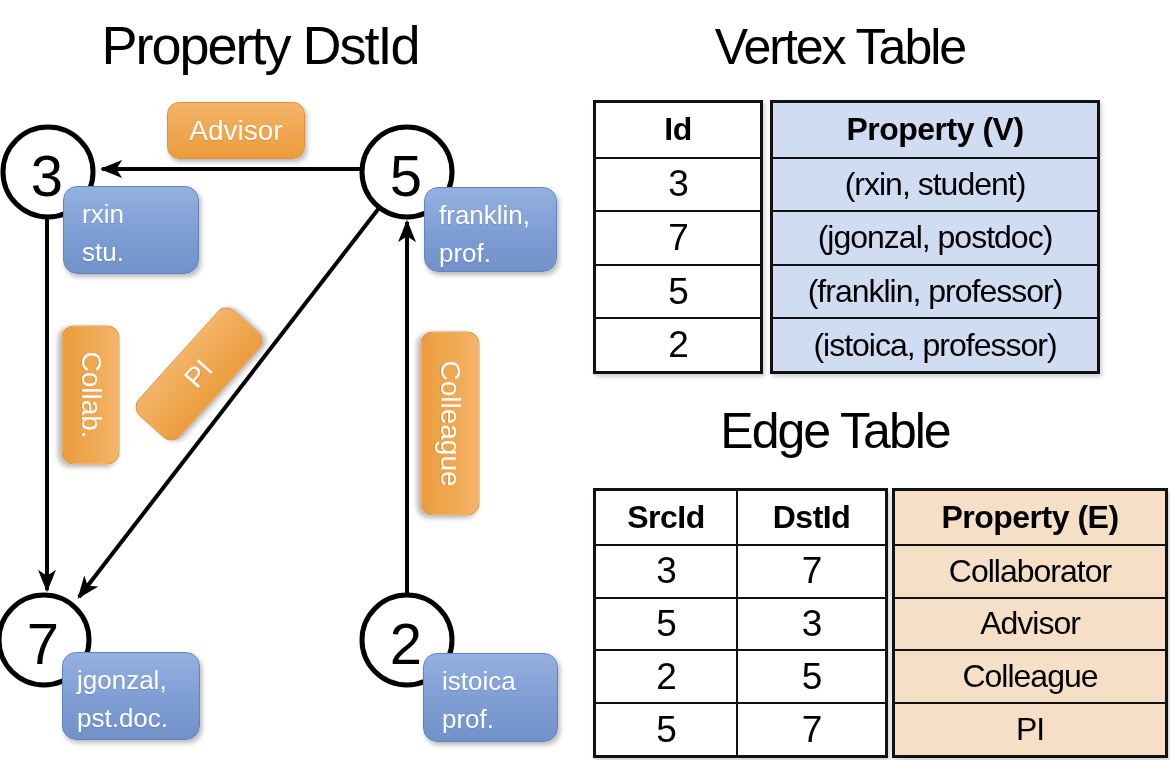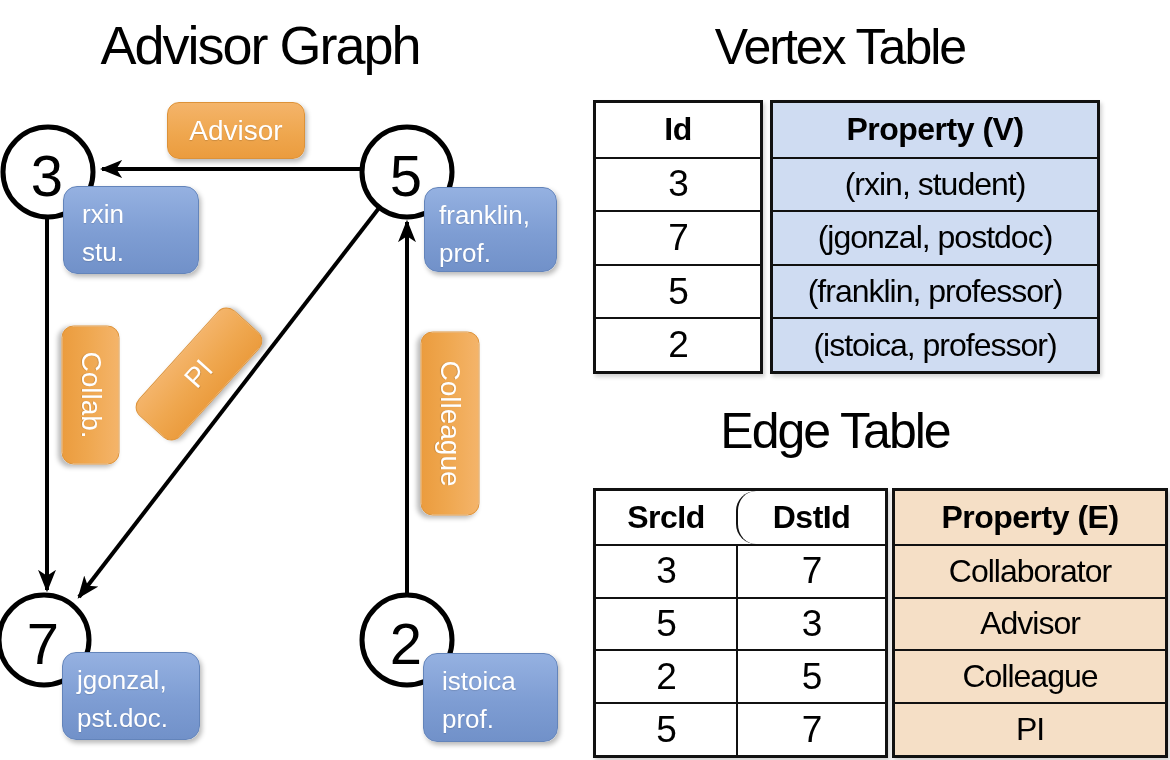--- a/index.html
+++ b/index.html
@@ -40,34 +40,34 @@
   .tbl{
     position:absolute;display:grid;box-sizing:border-box;
     border:3px solid #111;background:#fff;
     box-shadow:2px 3px 4px rgba(0,0,0,0.18);
   }
   .tbl .cell{
     display:flex;align-items:center;justify-content:center;
     color:#000;font-size:37px;letter-spacing:-1px;
     border-top:2.5px solid #111;overflow:hidden;white-space:nowrap;
   }
-  .tbl .cell.first{border-top:none;border-radius:20px;}
+  .tbl .cell.first{border-top:none;}
   .tbl .cell.hdr{font-weight:bold;font-size:32px;letter-spacing:-0.5px;}
   .tbl .cell.txt{font-size:32px;}
   .tbl .cell.col2{border-left:2.5px solid #111;}
   .bg-blue{background:#CFDCF2;}
   .bg-tan{background:#F5DFC6;}
   svg{position:absolute;left:0;top:0;}
 </style>
 </head>
 <body>
 
 <div class="canvas">
 
-  <div class="big-title" style="left:10px;top:14px;width:500px;font-size:54px;">Advisor Graph</div>
+  <div class="big-title" style="left:10px;top:14px;width:500px;font-size:54px;">Property DstId</div>
   <div class="big-title" style="left:600px;top:18px;width:480px;">Vertex Table</div>
   <div class="big-title" style="left:595px;top:402px;width:480px;">Edge Table</div>
 
   <svg width="580" height="760" viewBox="0 0 580 760">
     <defs>
       <marker id="ah" viewBox="0 0 10 8" refX="9" refY="4" markerWidth="5.6" markerHeight="4.5" orient="auto" markerUnits="strokeWidth">
         <path d="M0,0 L10,4 L0,8 L2.6,4 Z" fill="#000"></path>
       </marker>
     </defs>
 

